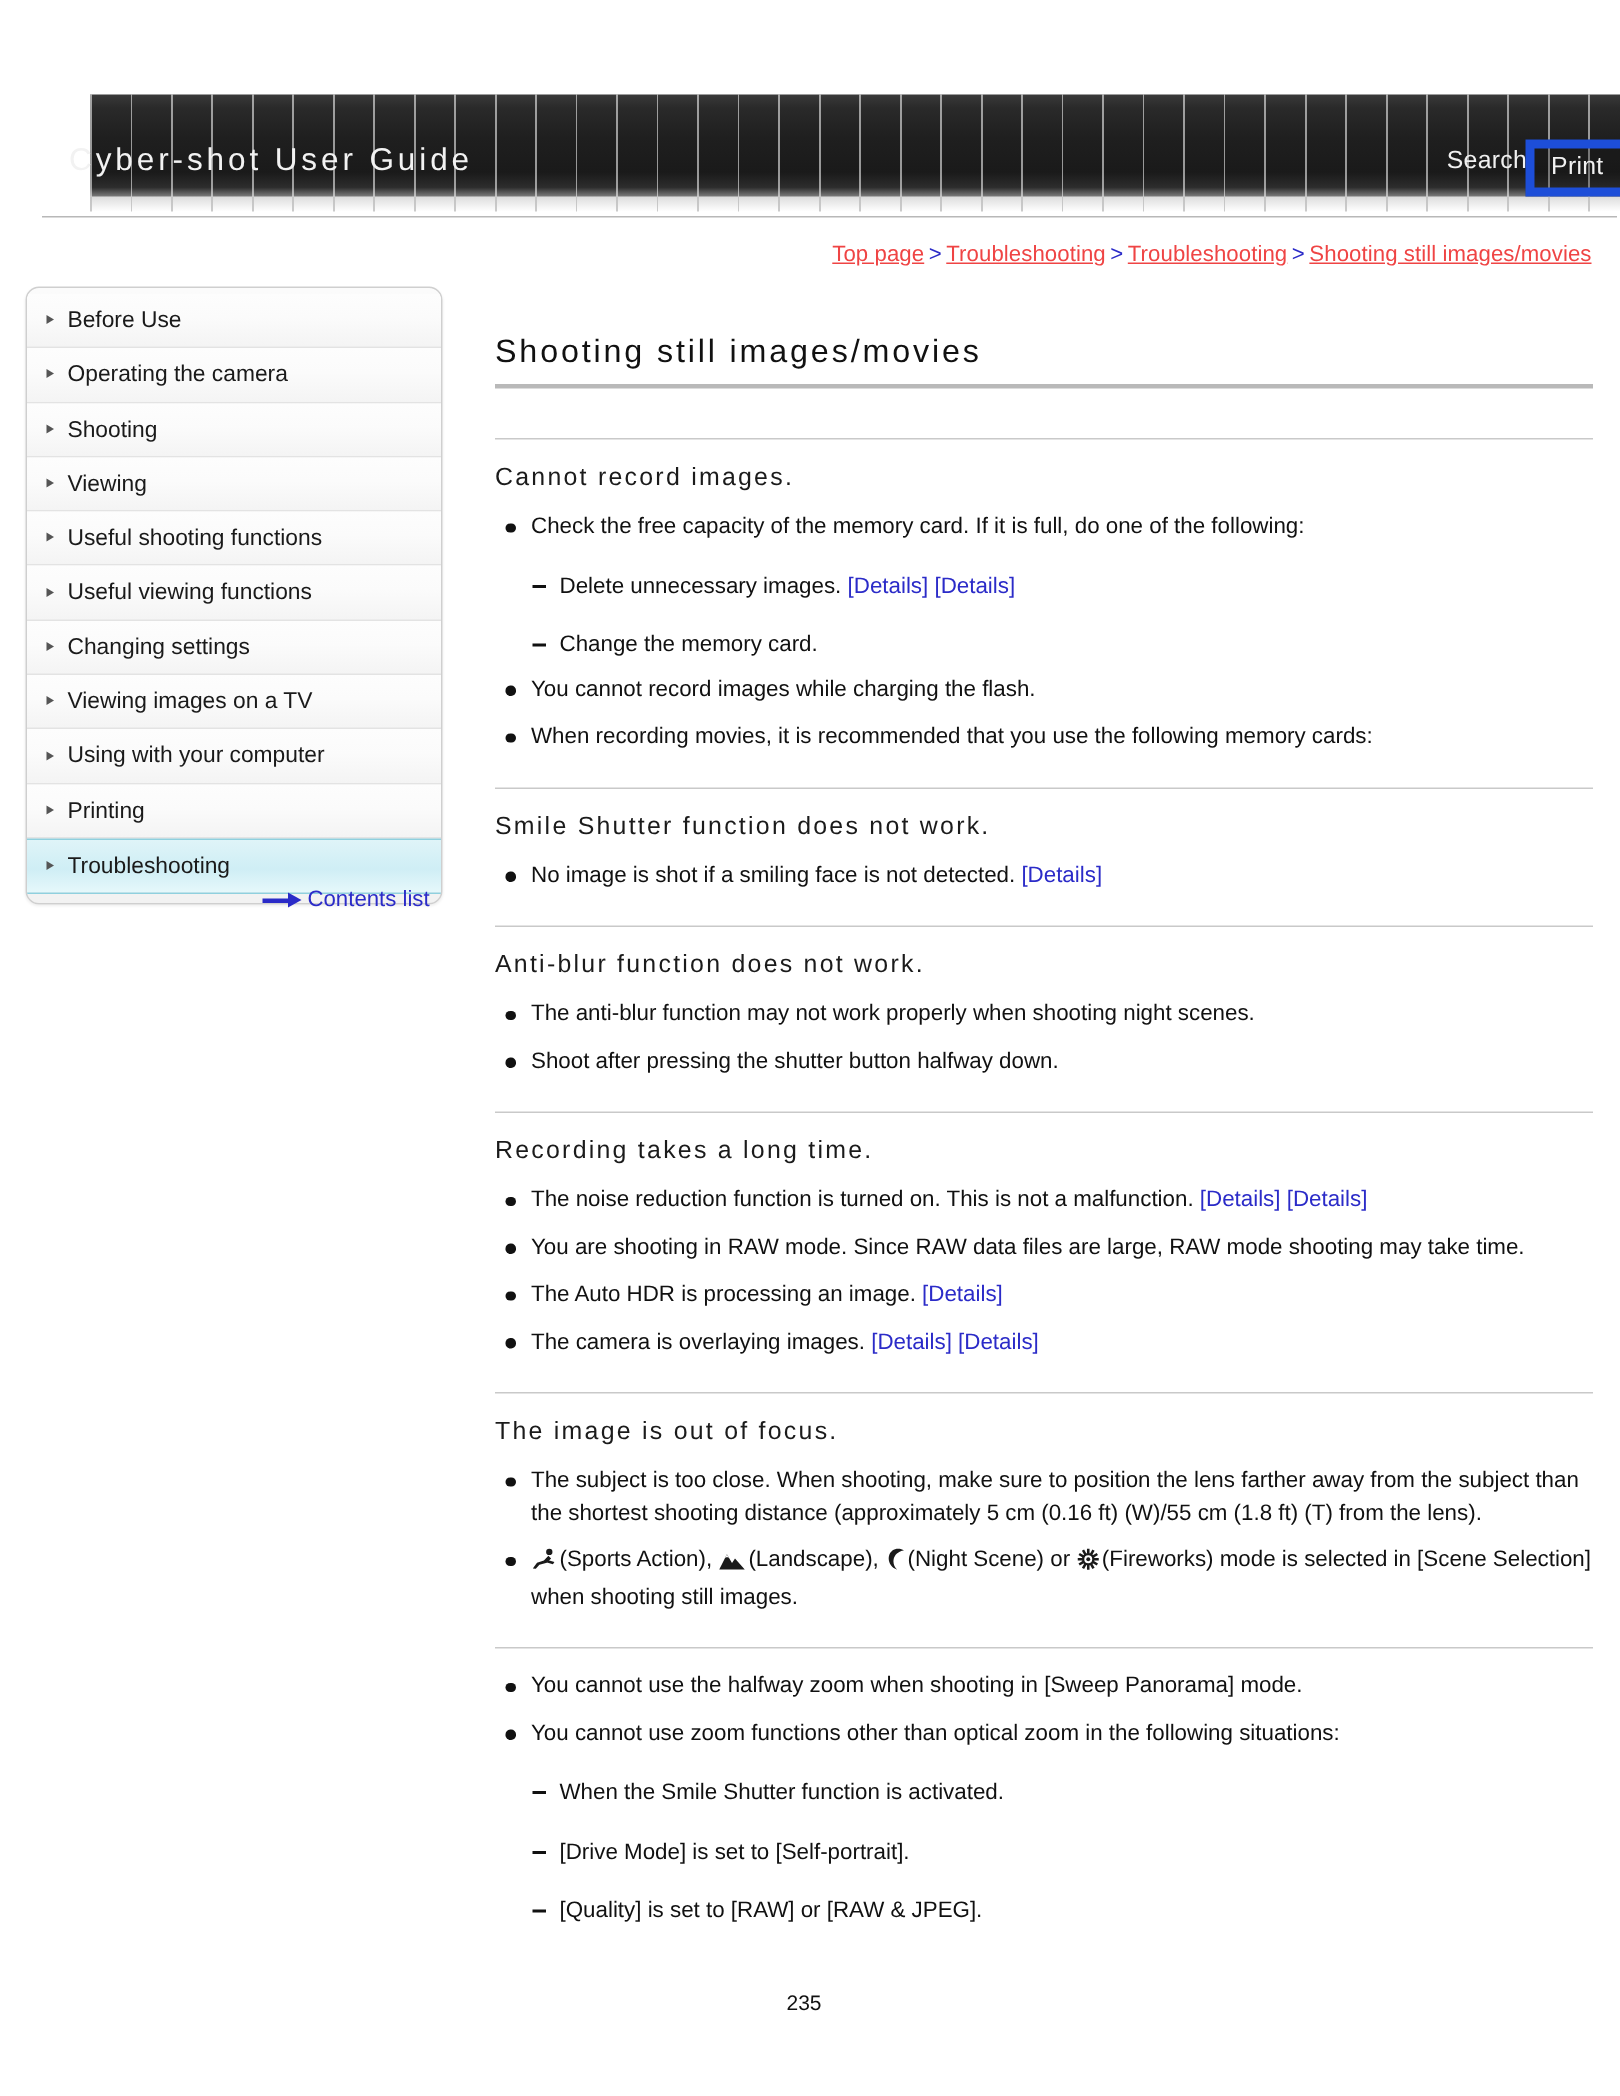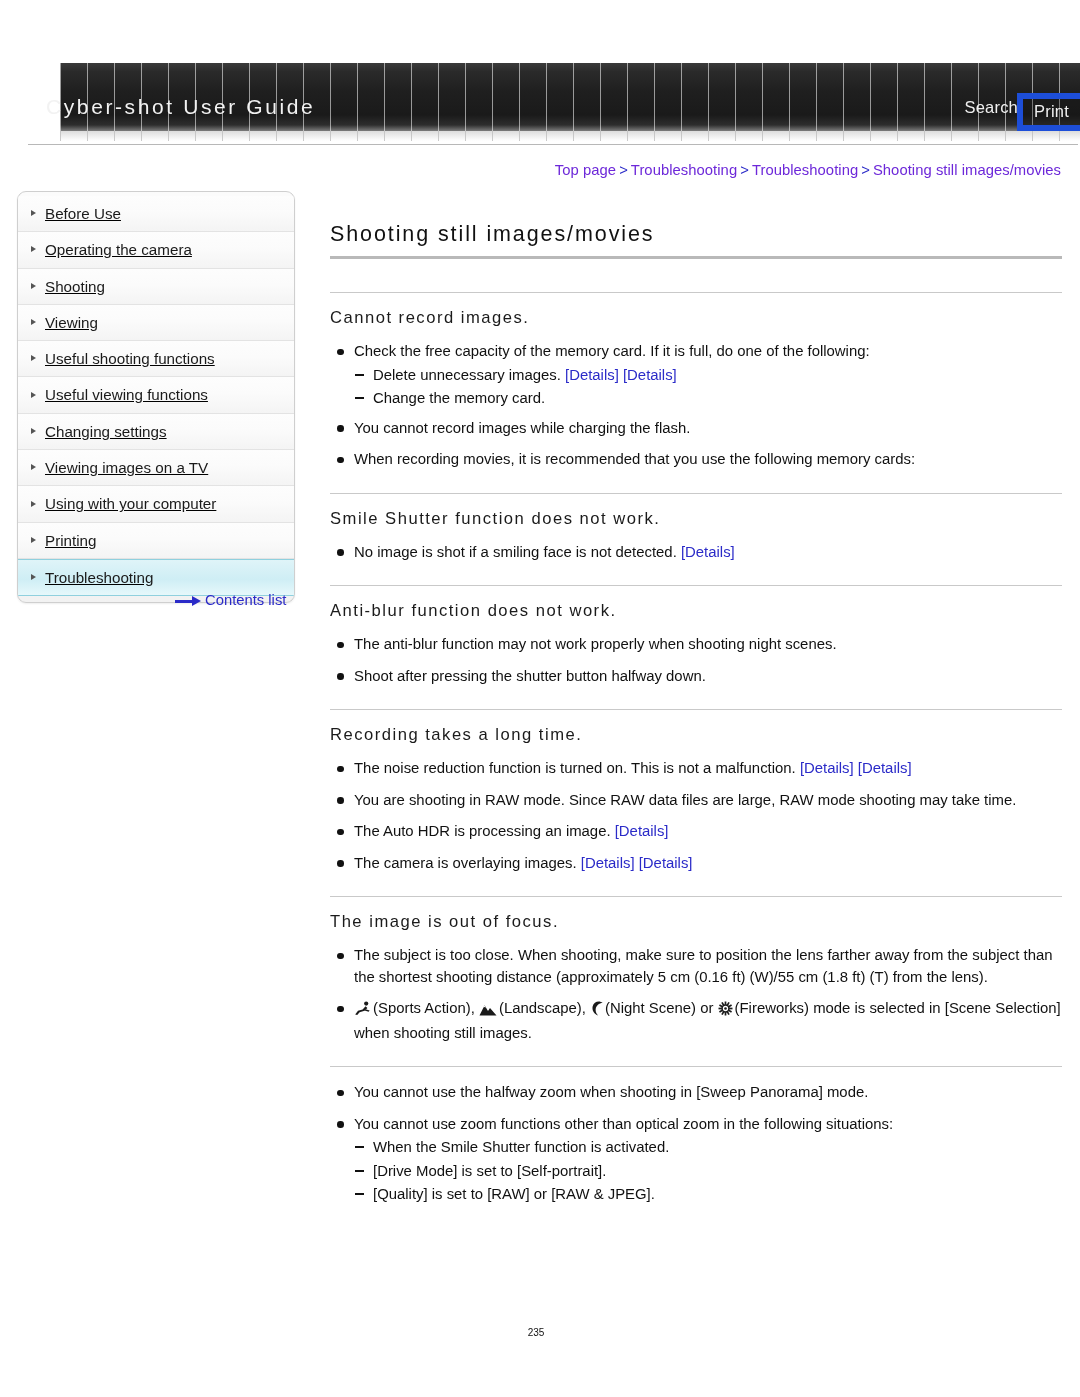--- a/index.html
+++ b/index.html
@@ -112,36 +112,35 @@
   
   #breadcrumb {
     position: absolute;
     right: 19px;
     top: 162px;
     font-size: 14.8px;
     color: #2b2bc8;
     white-space: nowrap;
     letter-spacing: 0.05px;
   }
-  #breadcrumb .crumb { color: #6d28d9; cursor: pointer; }
+  #breadcrumb .crumb { color: #ef4444; cursor: pointer; text-decoration: underline; }
   #breadcrumb .sep { color: #2b2bc8; margin: 0 3px; }
 
   
   #sidebar {
     position: absolute;
     left: 17px;
     top: 191px;
     width: 276px;
     border: 1px solid #cfcfcf;
     border-radius: 9px;
     background: linear-gradient(to bottom, #fbfbfb, #f2f2f2);
     box-shadow: 0 1px 2px rgba(0,0,0,0.07);
     overflow: hidden;
     padding: 4px 0 6px 0;
-    text-decoration: underline;
   }
   .nav-item {
     position: relative;
     height: 35.3px;
     line-height: 35.3px;
     padding-left: 27px;
     font-size: 15.2px;
     color: #1a1a1a;
     border-bottom: 1px solid #e3e3e3;
     background: linear-gradient(to bottom, #fdfdfd 0%, #fbfbfb 45%, #f4f4f4 100%);
@@ -256,21 +255,21 @@
   ul.dashes {
     list-style: none;
     margin: 1px 0 0 0;
     padding: 0;
   }
   ul.dashes > li {
     position: relative;
     padding-left: 19px;
     font-size: 14.9px;
     line-height: 21.5px;
-    margin-top: 2px;
+    margin-top: 18px;
   }
   ul.dashes > li > .dash {
     position: absolute;
     left: 1px;
     top: 9px;
     width: 9px;
     height: 2px;
     background: #111;
   }
   a.details {
@@ -285,21 +284,21 @@
     vertical-align: -3px;
     margin-right: 2px;
   }
 
   #page-number {
     position: absolute;
     left: 0;
     top: 1327px;
     width: 1072px;
     text-align: center;
-    font-size: 10px;
+    font-size: 14px;
     color: #111;
   }
 </style>
 </head>
 <body>
 
 <div id="header">
   <div id="header-bar"></div>
   <div id="header-fade"></div>
   <div id="header-rule"></div>

